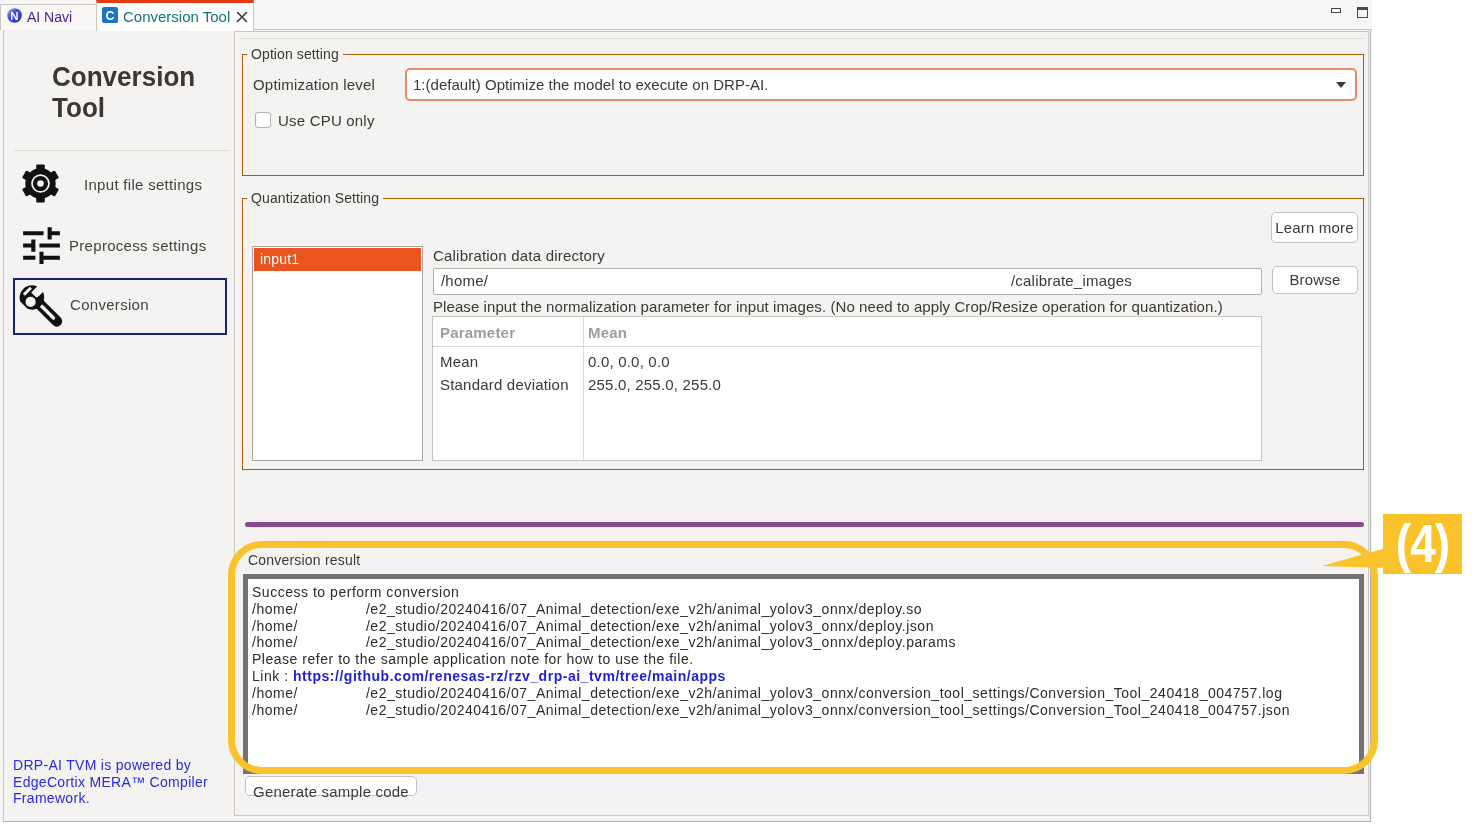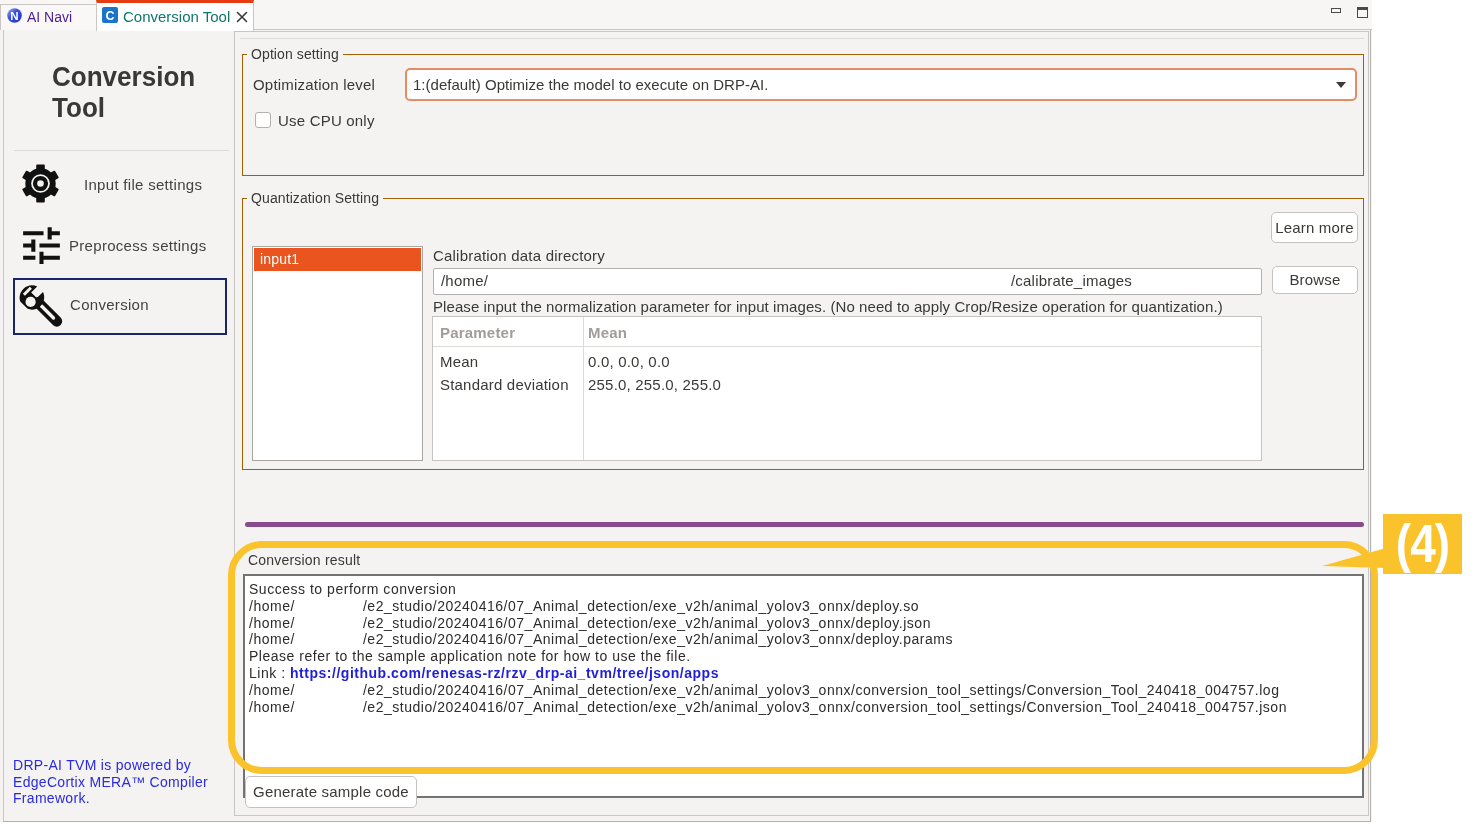--- a/index.html
+++ b/index.html
@@ -36,21 +36,21 @@
 
 #listbox { position:absolute; left:252px; top:246px; width:171px; height:215px; background:#fff; border:1px solid #a9a6a3; }
 #input1row { position:absolute; left:1px; top:1px; width:167px; height:23px; background:#e9541f; color:#fff; font-size:14px; line-height:23px; padding-left:6px; letter-spacing:0.2px;}
 
 #ptable { position:absolute; left:432px; top:316px; width:830px; height:145px; background:#fff; border:1px solid #c6c3c0; }
 #ptable .hdr { position:absolute; font-size:15px; font-weight:bold; color:#a09d9a; letter-spacing:0.2px; }
 #ptable .hline { position:absolute; left:0px; top:29px; width:828px; height:1px; background:#dddbd8; }
 
 #pbar { position:absolute; left:245px; top:522px; width:1119px; height:5px; background:#8a4a8e; border-radius:2.5px; }
 
-#resultbox { position:absolute; left:243px; top:574px; width:1121px; height:224px; background:#fff; border:2px solid #737373; }
+#resultbox { position:absolute; left:243px; top:574px; width:1121px; height:200px; background:#fff; border:5px solid #737373; }
 #resulttext { position:absolute; left:4px; top:5px; font-size:14px; line-height:16.8px; letter-spacing:0.52px; white-space:pre; color:#2e2c2a;}
 .gap1 { display:inline-block; width:68px; }
 .link { color:#1f1fd8; font-weight:bold; }
 
 #yrect { position:absolute; left:228px; top:541px; width:1150px; height:233px; border:7px solid #fbc32b; border-radius:34px; z-index:5; }
 #y4box { position:absolute; left:1383px; top:514px; width:79px; height:60px; background:#fbc32b; z-index:6; color:#fff; font-weight:bold; font-size:54px; text-align:center; line-height:59px; }
 #y4box span { display:inline-block; transform:scaleX(0.85); transform-origin:center; letter-spacing:-1px; }
 #ypoint { position:absolute; left:1320px; top:545px; z-index:6; }
 
 #minico { position:absolute; left:1331px; top:8px; width:10px; height:5px; border:1.5px solid #4a4a4a; }
@@ -167,24 +167,24 @@
 
   <div id="pbar"></div>
 
   <div class="lbl" style="left:248px; top:552px; font-size:14px;">Conversion result</div>
   <div id="resultbox">
     <div id="resulttext">Success to perform conversion
 /home/<span class="gap1"></span>/e2_studio/20240416/07_Animal_detection/exe_v2h/animal_yolov3_onnx/deploy.so
 /home/<span class="gap1"></span>/e2_studio/20240416/07_Animal_detection/exe_v2h/animal_yolov3_onnx/deploy.json
 /home/<span class="gap1"></span>/e2_studio/20240416/07_Animal_detection/exe_v2h/animal_yolov3_onnx/deploy.params
 Please refer to the sample application note for how to use the file.
-Link : <span class="link">https://github.com/renesas-rz/rzv_drp-ai_tvm/tree/json/apps</span>
+Link : <span class="link">https://github.com/renesas-rz/rzv_drp-ai_tvm/tree/main/apps</span>
 /home/<span class="gap1"></span>/e2_studio/20240416/07_Animal_detection/exe_v2h/animal_yolov3_onnx/conversion_tool_settings/Conversion_Tool_240418_004757.log
 /home/<span class="gap1"></span>/e2_studio/20240416/07_Animal_detection/exe_v2h/animal_yolov3_onnx/conversion_tool_settings/Conversion_Tool_240418_004757.json</div>
   </div>
-  <div class="btn" style="left:245px; top:776px; width:172px; height:32px; line-height:30px;">Generate sample code</div>
+  <div class="btn" style="left:245px; top:776px; width:172px; height:20px; line-height:30px;">Generate sample code</div>
 </div>
 
 <div id="yrect"></div>
 <svg id="ypoint" width="70" height="30" viewBox="0 0 70 30">
   <polygon points="2,21 66,3 66,23" fill="#fbc32b"></polygon>
 </svg>
 <div id="y4box"><span>(4)</span></div>
 
 </body></html>

